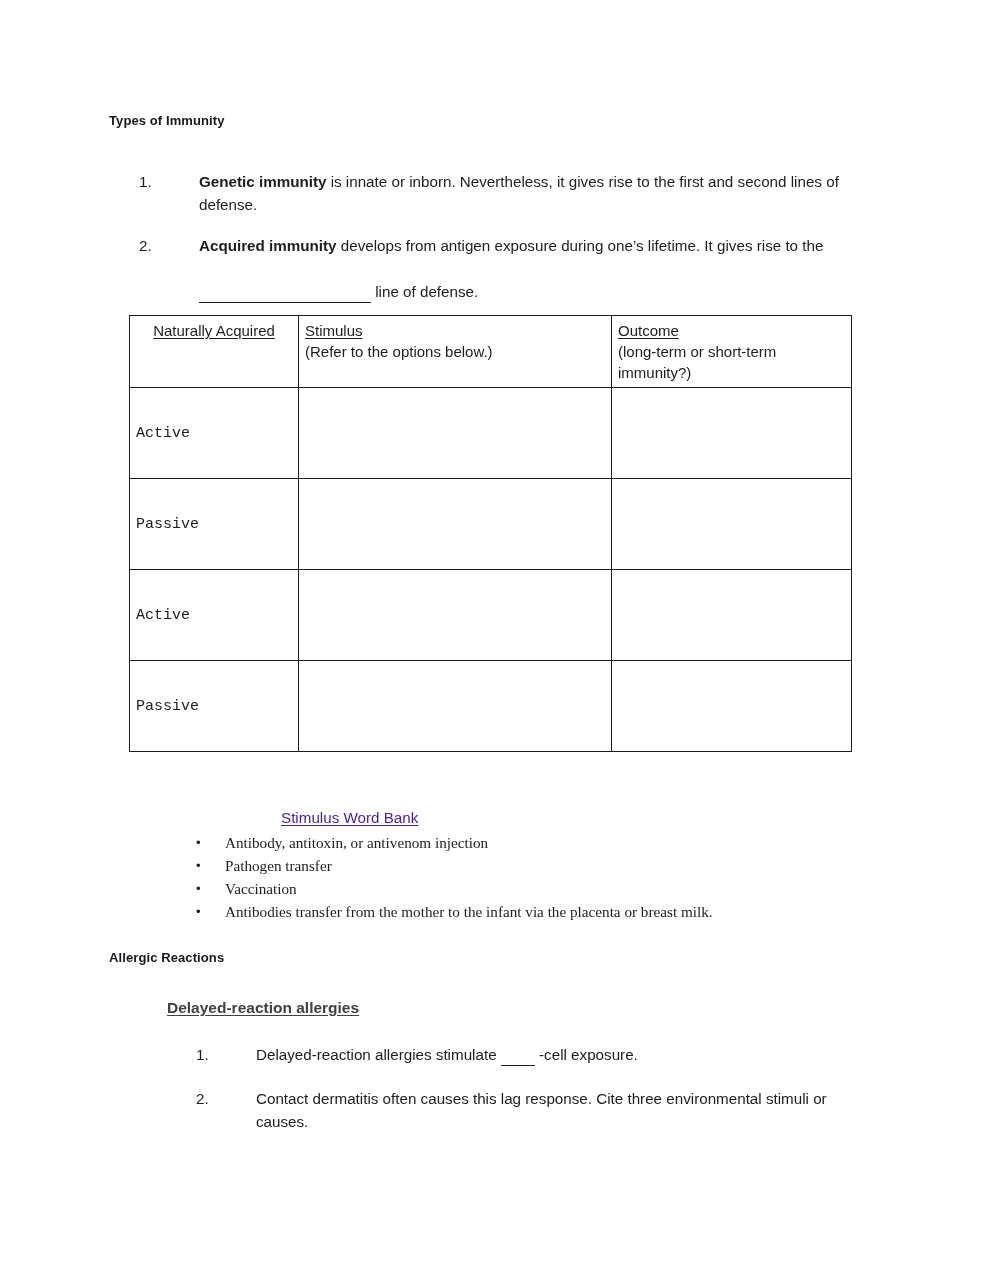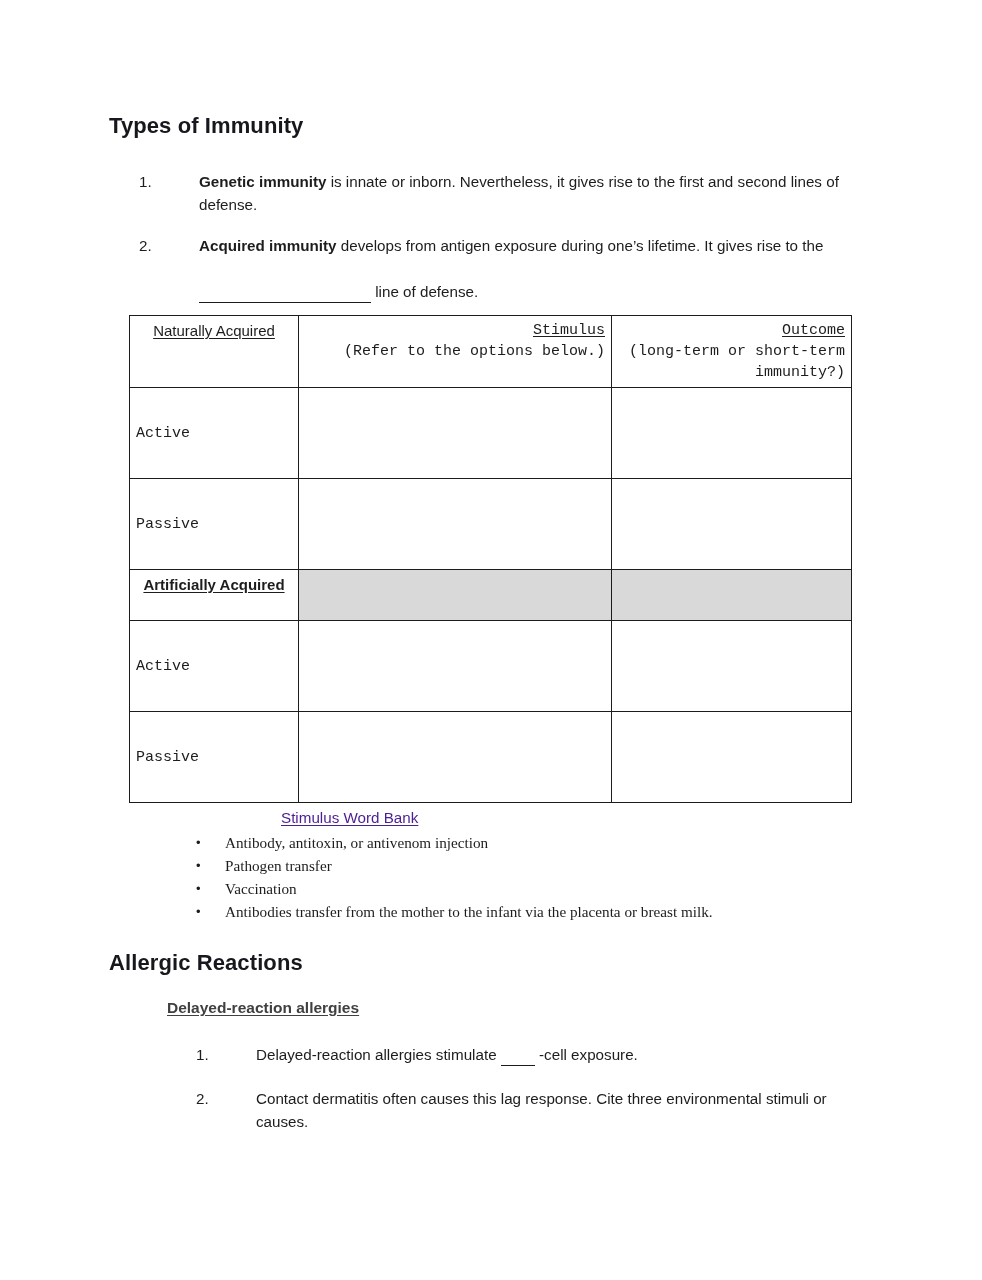--- a/index.html
+++ b/index.html
@@ -21,21 +21,21 @@
     left: 0; top: 0;
     width: 982px;
     height: 1280px;
     background: #fff;
   }
 
   
   .h1 {
     position: absolute;
     left: 109px;
-    font-size: 22px;
+    font-size: 13px;
     font-weight: bold;
     color: #16181d;
     letter-spacing: 0.1px;
     white-space: nowrap;
   }
 
   .subhead {
     position: absolute;
     font-size: 15.5px;
     font-weight: bold;
@@ -97,23 +97,22 @@
     color: #1d1d1d;
     padding: 4px 6px;
     line-height: 21px;
   }
   .col-a { width: 169px; }
   .col-b { width: 313px; }
   .col-c { width: 240px; }
 
   .hdr-cell {
     vertical-align: top;
-    text-align: right;
+    text-align: left;
     height: 62px;
-    font-family: Liberation Mono, monospace;
   }
   .hdr-underline {
     text-decoration: underline;
     text-underline-offset: 2px;
     margin-top: 14px;
   }
   .hdr-a {
     vertical-align: top;
     text-align: center;
   }
@@ -212,25 +211,20 @@
         <td class="body-cell"></td>
         <td class="body-cell"></td>
       </tr>
 
       <tr>
         <td class="body-cell">Passive</td>
         <td class="body-cell"></td>
         <td class="body-cell"></td>
       </tr>
 
-      <tr class="cat-row">
-        <td class="cat-label">Artificially Acquired</td>
-        <td class="shaded"></td>
-        <td class="shaded"></td>
-      </tr>
 
       <tr>
         <td class="body-cell">Active</td>
         <td class="body-cell"></td>
         <td class="body-cell"></td>
       </tr>
 
       <tr>
         <td class="body-cell">Passive</td>
         <td class="body-cell"></td>

